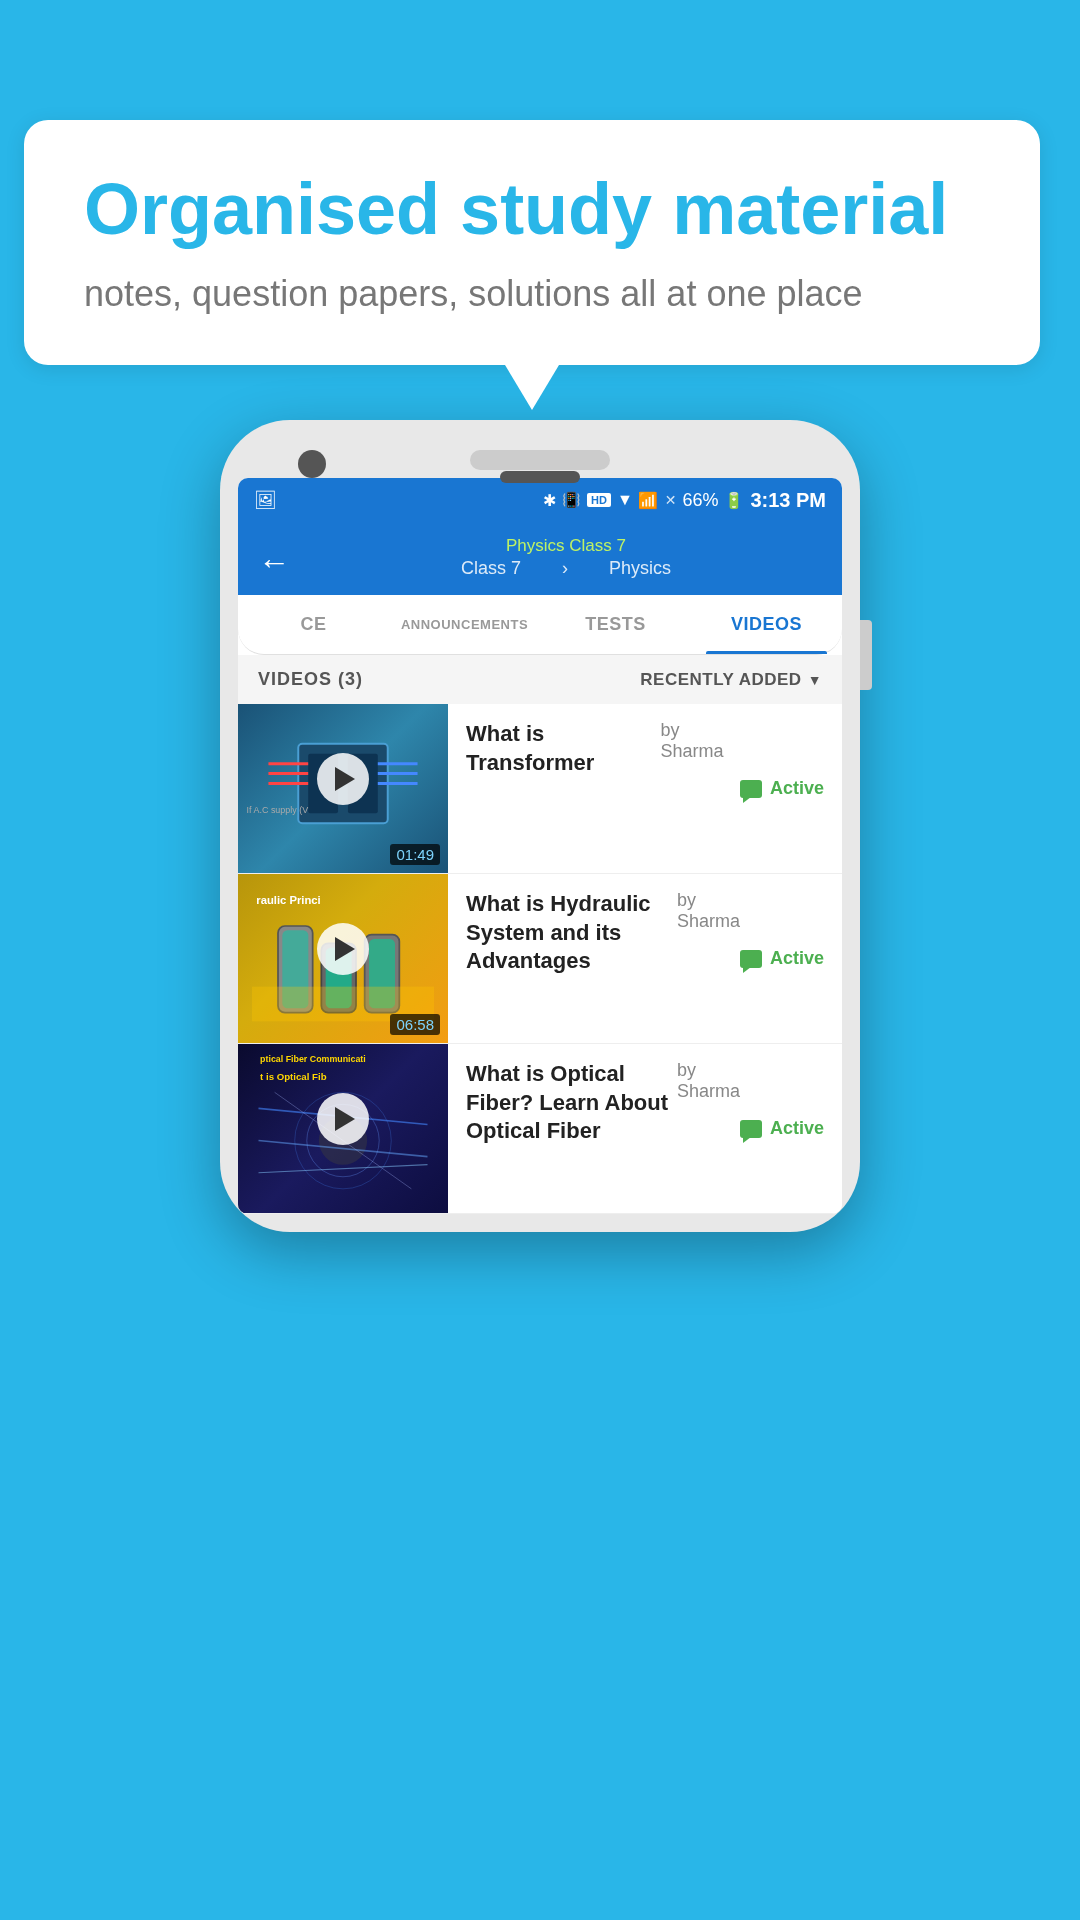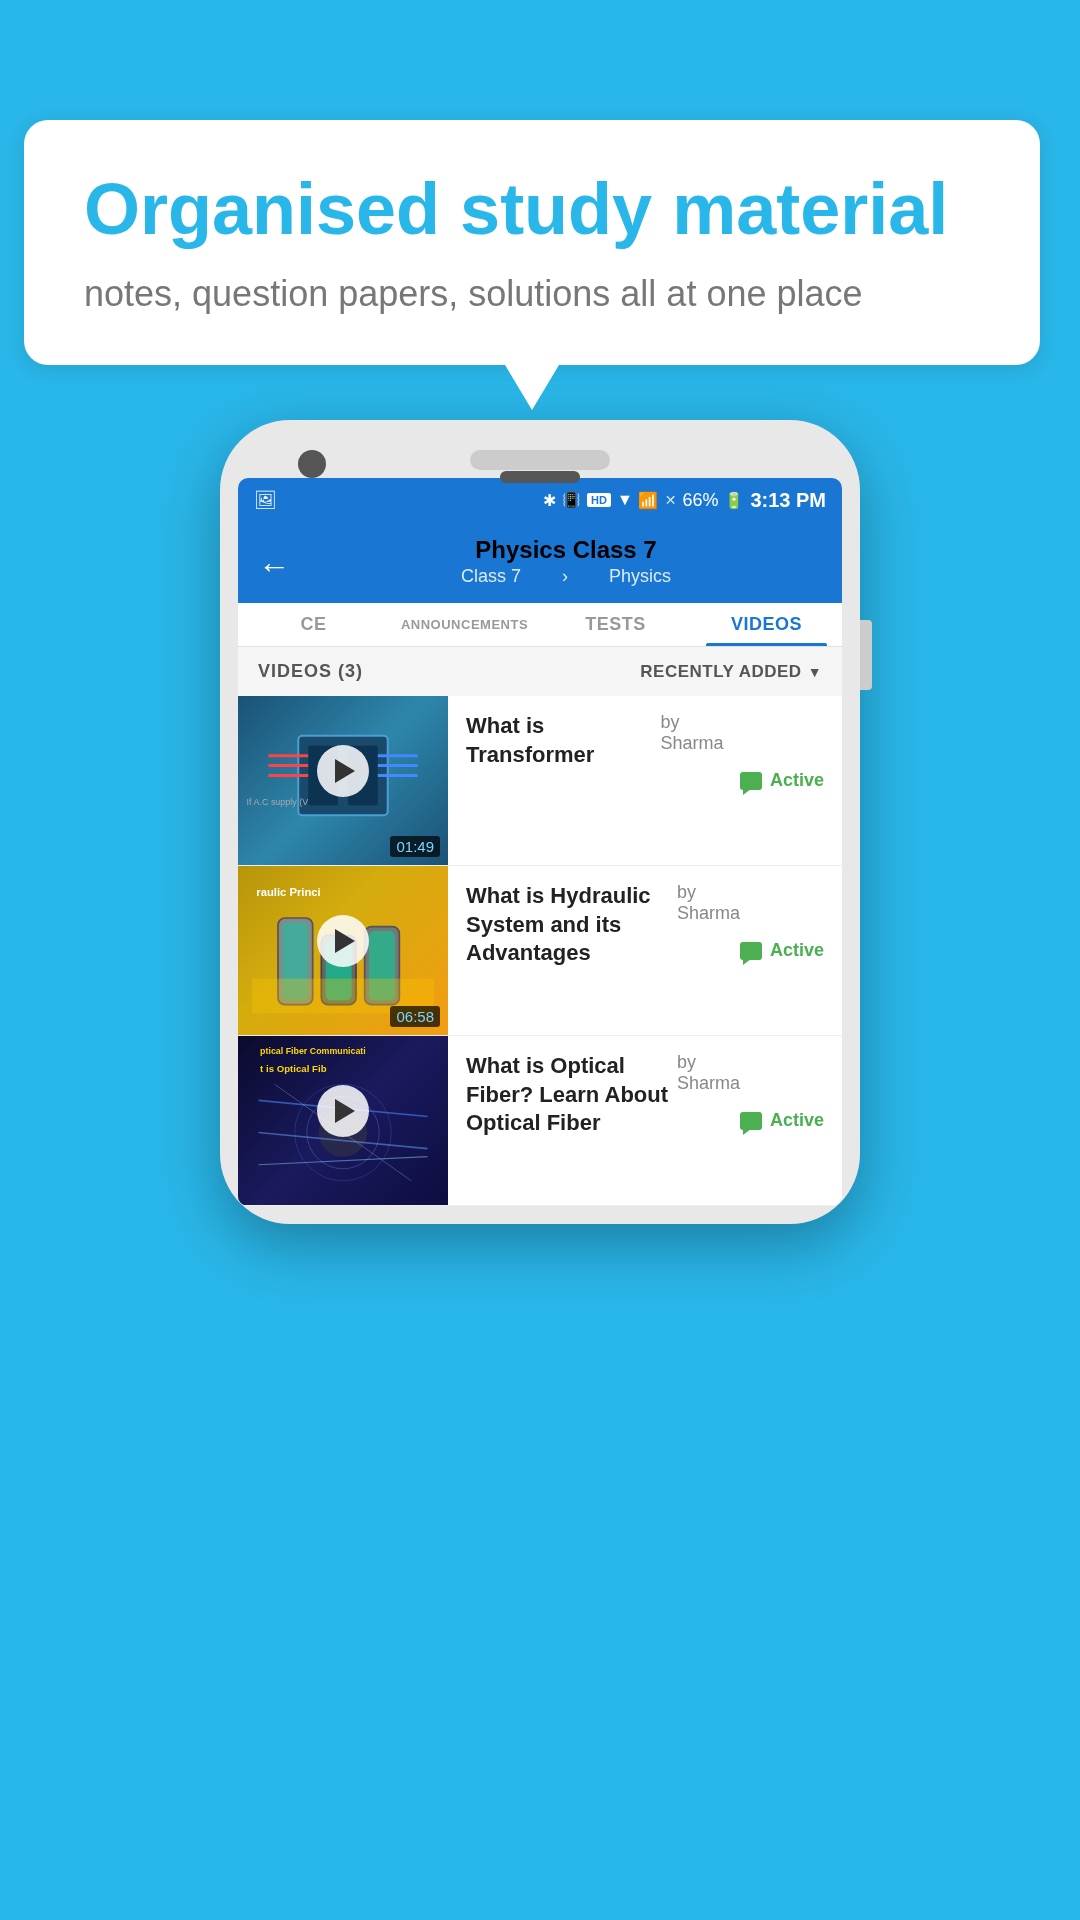--- a/index.html
+++ b/index.html
@@ -151,39 +151,40 @@
       color: white;
       font-size: 32px;
       cursor: pointer;
       line-height: 1;
     }
     .nav-title-block {
       text-align: center;
       flex: 1;
     }
     .nav-title {
-      color: #000000;
-      font-size: 24px;
-      font-weight: bold;
+      color: #bef264;
+      font-size: 17px;
+      font-weight: normal;
     }
     .nav-breadcrumb {
       color: rgba(255,255,255,0.85);
       font-size: 18px;
       margin-top: 2px;
     }
     .nav-breadcrumb span {
       margin: 0 18px;
     }
 
     
     .tab-bar {
       background: white;
       display: flex;
       border-bottom: 1px solid #e0e0e0;
-      height: 44px;
+      height: 60px;
+      border-radius: 26px;
     }
     .tab-item {
       flex: 1;
       display: flex;
       align-items: center;
       justify-content: center;
       font-size: 18px;
       font-weight: 600;
       color: #999;
       cursor: pointer;

